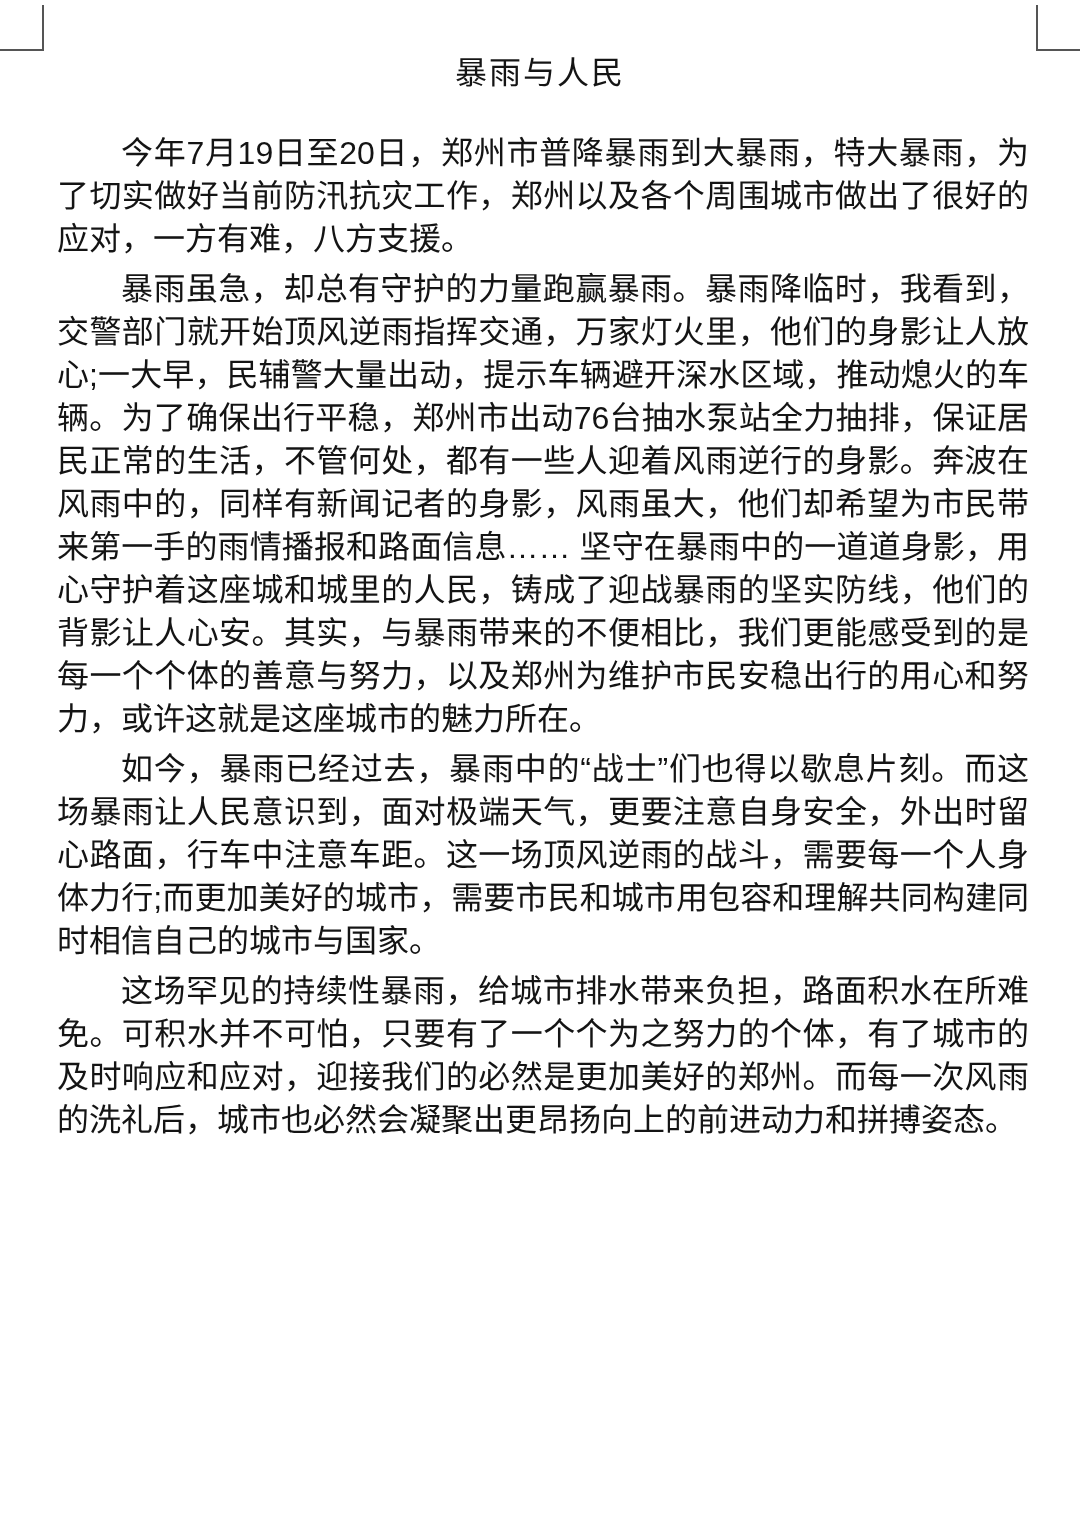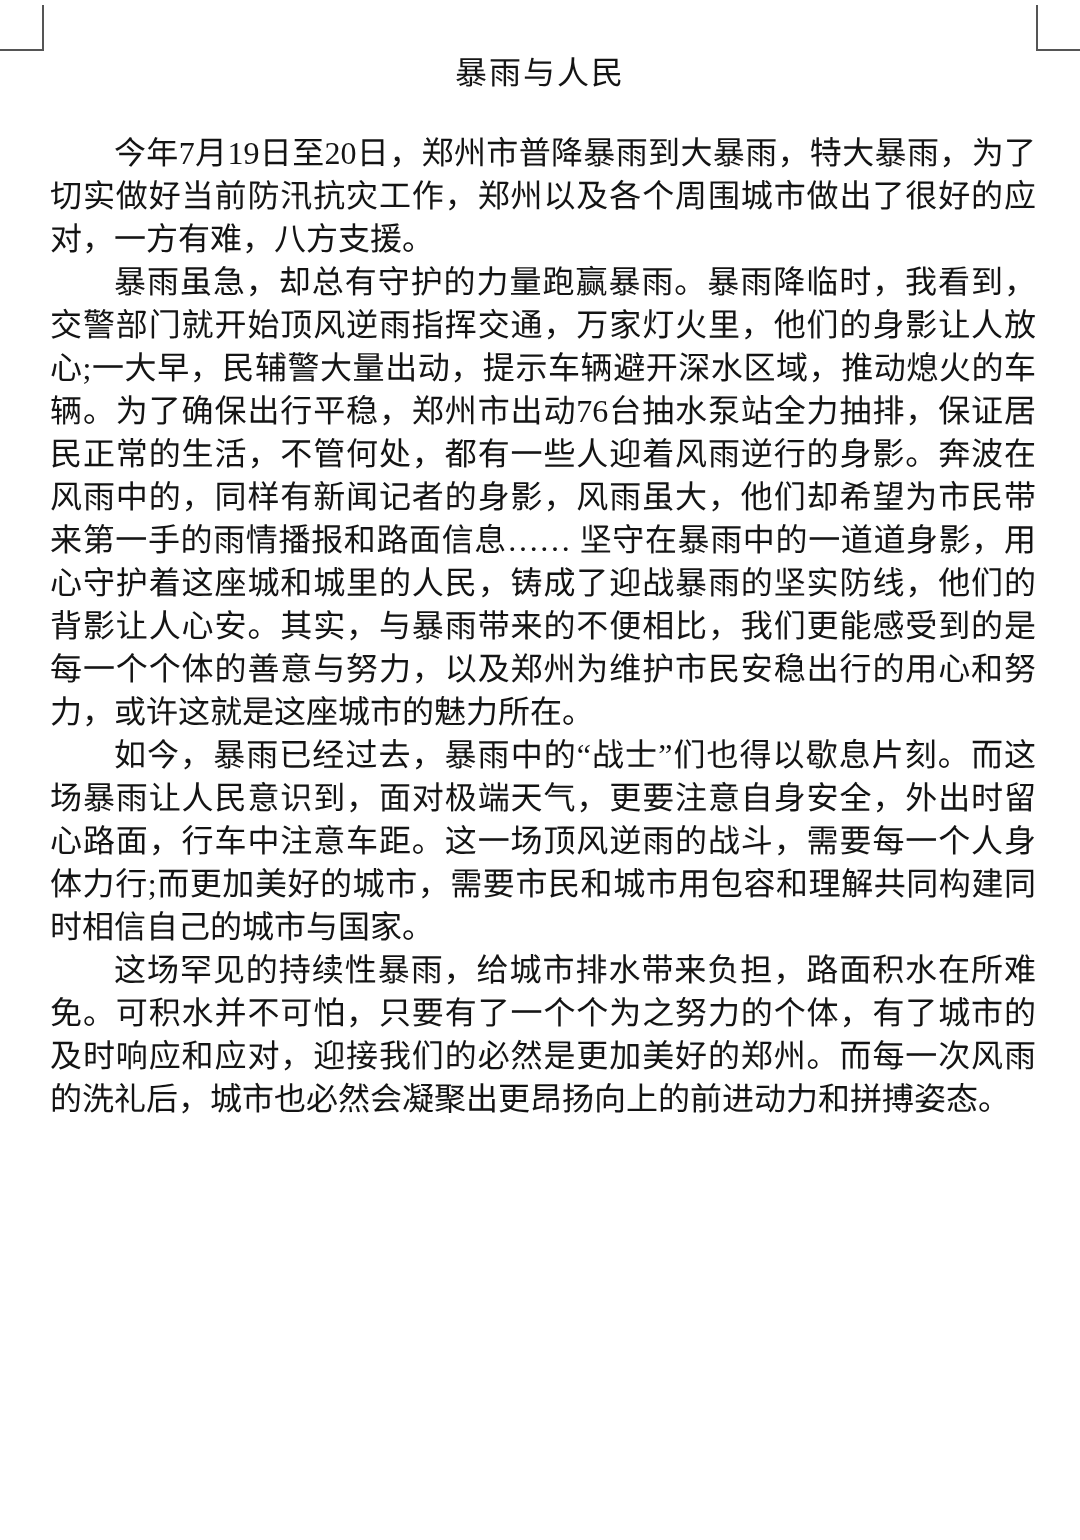--- a/index.html
+++ b/index.html
@@ -6,21 +6,21 @@
     margin: 0;
     padding: 0;
     background: #ffffff;
   }
   .page {
     position: relative;
     width: 1080px;
     height: 1540px;
     margin: 0 auto;
     background: #ffffff;
-    font-family: Liberation Serif, serif;
+    font-family: Liberation Sans, sans-serif;
     color: #141414;
     overflow: hidden;
   }
   
   .crop-mark {
     position: absolute;
     top: 5px;
     width: 44px;
     height: 46px;
     box-sizing: border-box;
@@ -44,21 +44,21 @@
     letter-spacing: 2px;
   }
   .essay {
     padding: 0 44px 0 50px;
     font-size: 32px;
     line-height: 43px;
     text-align: justify;
     text-justify: inter-ideograph;
   }
   .essay p {
-    margin: 0;
+    margin: 7px;
     padding: 0;
     text-indent: 2em;
     word-break: break-all;
   }
 </style>
 </head>
 <body>
 
 <div class="page">
   <div class="crop-mark left"></div>

